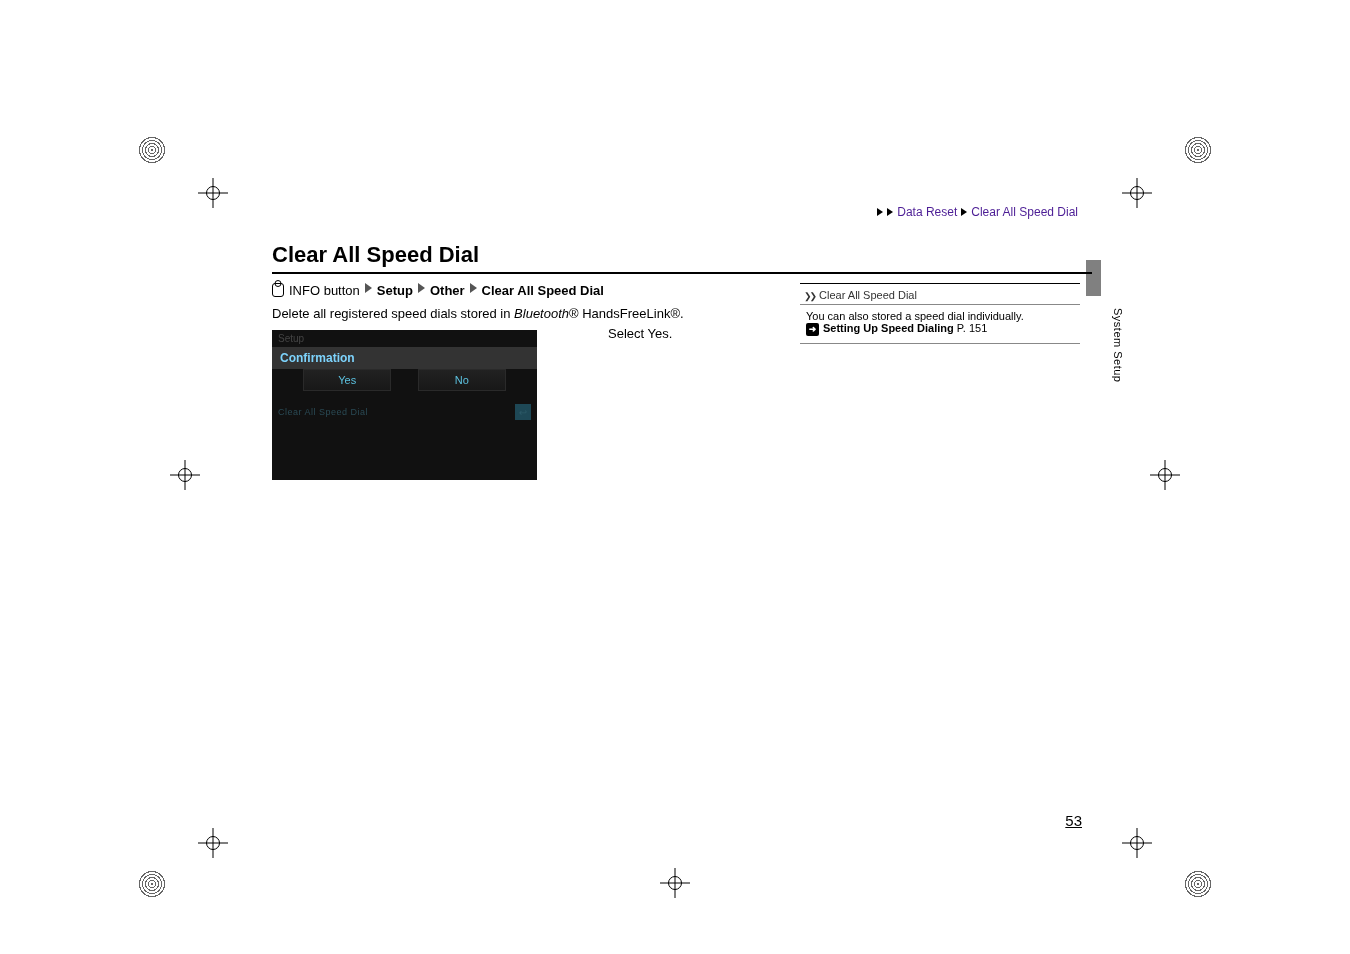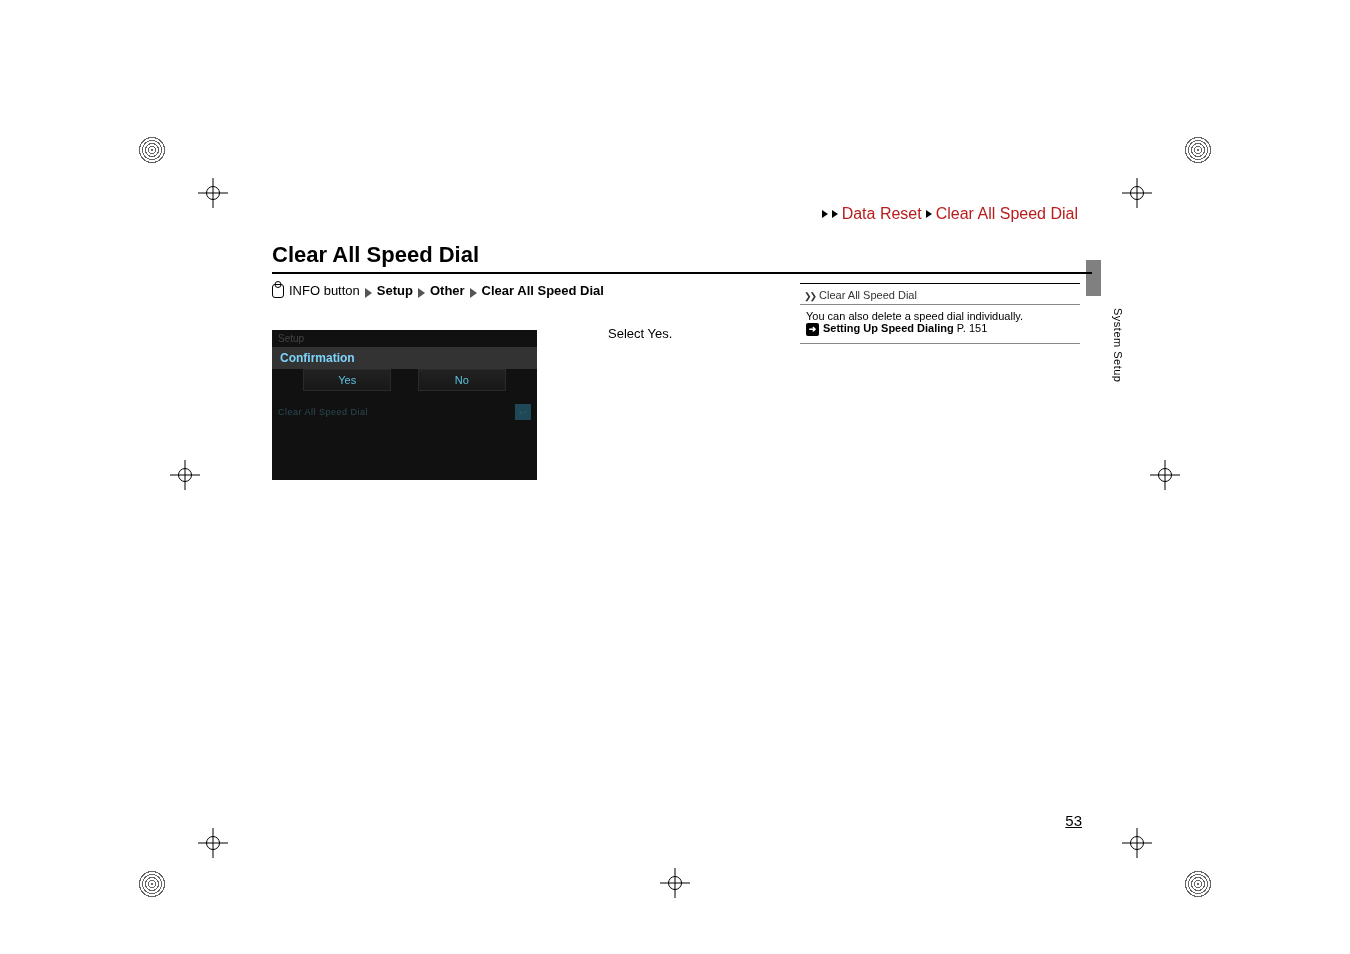--- a/index.html
+++ b/index.html
@@ -24,30 +24,30 @@
   .cross-ml { top:460px; left:170px; }
   .cross-mr { top:460px; right:170px; }
   .cross-bl { bottom:96px; left:198px; }
   .cross-br { bottom:96px; right:198px; }
   .cross-bm { bottom:56px; left:50%; transform:translateX(-50%); }
 
   
   .tab { position:absolute; right:249px; top:260px; width:15px; height:36px; background:#808080; }
 
   
-  .runhead { position:absolute; top:205px; right:272px; font-size:16px; color:#b91c1c; display:flex; align-items:center; gap:4px;justify-content:flex-end; }
+  .runhead { position:absolute; top:205px; right:272px; font-size:12px; color:#4c1d95; display:flex; align-items:center; gap:4px;justify-content:flex-end; }
   .tri { display:inline-block; width:0; height:0; border-top:4px solid transparent; border-bottom:4px solid transparent; border-left:6px solid #000; }
 
   
   .h1 { position:absolute; top:242px; left:272px; font-size:22px; font-weight:bold; }
 
   .rule { position:absolute; top:272px; left:272px; width:820px; height:2px; background:#000; }
 
   
-  .bc { position:absolute; top:283px; left:272px; font-size:13px; display:flex; align-items:flex-end; gap:5px; }
+  .bc { position:absolute; top:283px; left:272px; font-size:13px; display:flex; align-items:flex-start; gap:5px; }
   .bc .joy { display:inline-block; width:12px; height:14px; border:1.5px solid #000; border-radius:3px; position:relative; }
   .bc .joy::after { content:""; position:absolute; left:50%; top:-4px; width:5px;height:5px;border:1.5px solid #000;border-radius:50%;transform:translateX(-50%); }
   .bc .tri2 { display:inline-block; width:0; height:0; border-top:5px solid transparent; border-bottom:5px solid transparent; border-left:7px solid #555; }
 
   .desc { position:absolute; top:306px; left:272px; font-size:13px; }
   .desc em { font-style:italic; }
 
   .sel { position:absolute; top:326px; left:560px; font-size:13px;margin-left:48px; }
 
   
@@ -123,20 +123,23 @@
     <span class="joy"></span>
     <span>INFO button</span>
     <span class="tri2"></span>
     <b>Setup</b>
     <span class="tri2"></span>
     <b>Other</b>
     <span class="tri2"></span>
     <b>Clear All Speed Dial</b>
   </div>
 
+  <div class="desc">
+    <span>Delete all registered speed dials stored in </span><em>Bluetooth</em><span>® HandsFreeLink®.</span>
+  </div>
 
   <div class="sel">
     <span>Select </span><span>Yes</span><span>.</span>
   </div>
 
   <div class="lcd">
     <div class="setup">Setup</div>
     <div class="conf">Confirmation</div>
     <div class="btns">
       <div class="btn">Yes</div>
@@ -147,21 +150,21 @@
       <span class="ret">↩</span>
     </div>
   </div>
 
   <div class="callout">
     <div class="ctitle">
       <span class="dbl"></span>
       <span>Clear All Speed Dial</span>
     </div>
     <div class="cbody">
-      <div>You can also delete a speed dial individually.</div>
+      <div>You can also stored a speed dial individually.</div>
       <div>
         <span class="chain"></span><span class="link">Setting Up Speed Dialing</span>
         <span>P. 151</span>
       </div>
     </div>
     <div class="cbot"></div>
   </div>
 
   <div class="side">System Setup</div>
 

